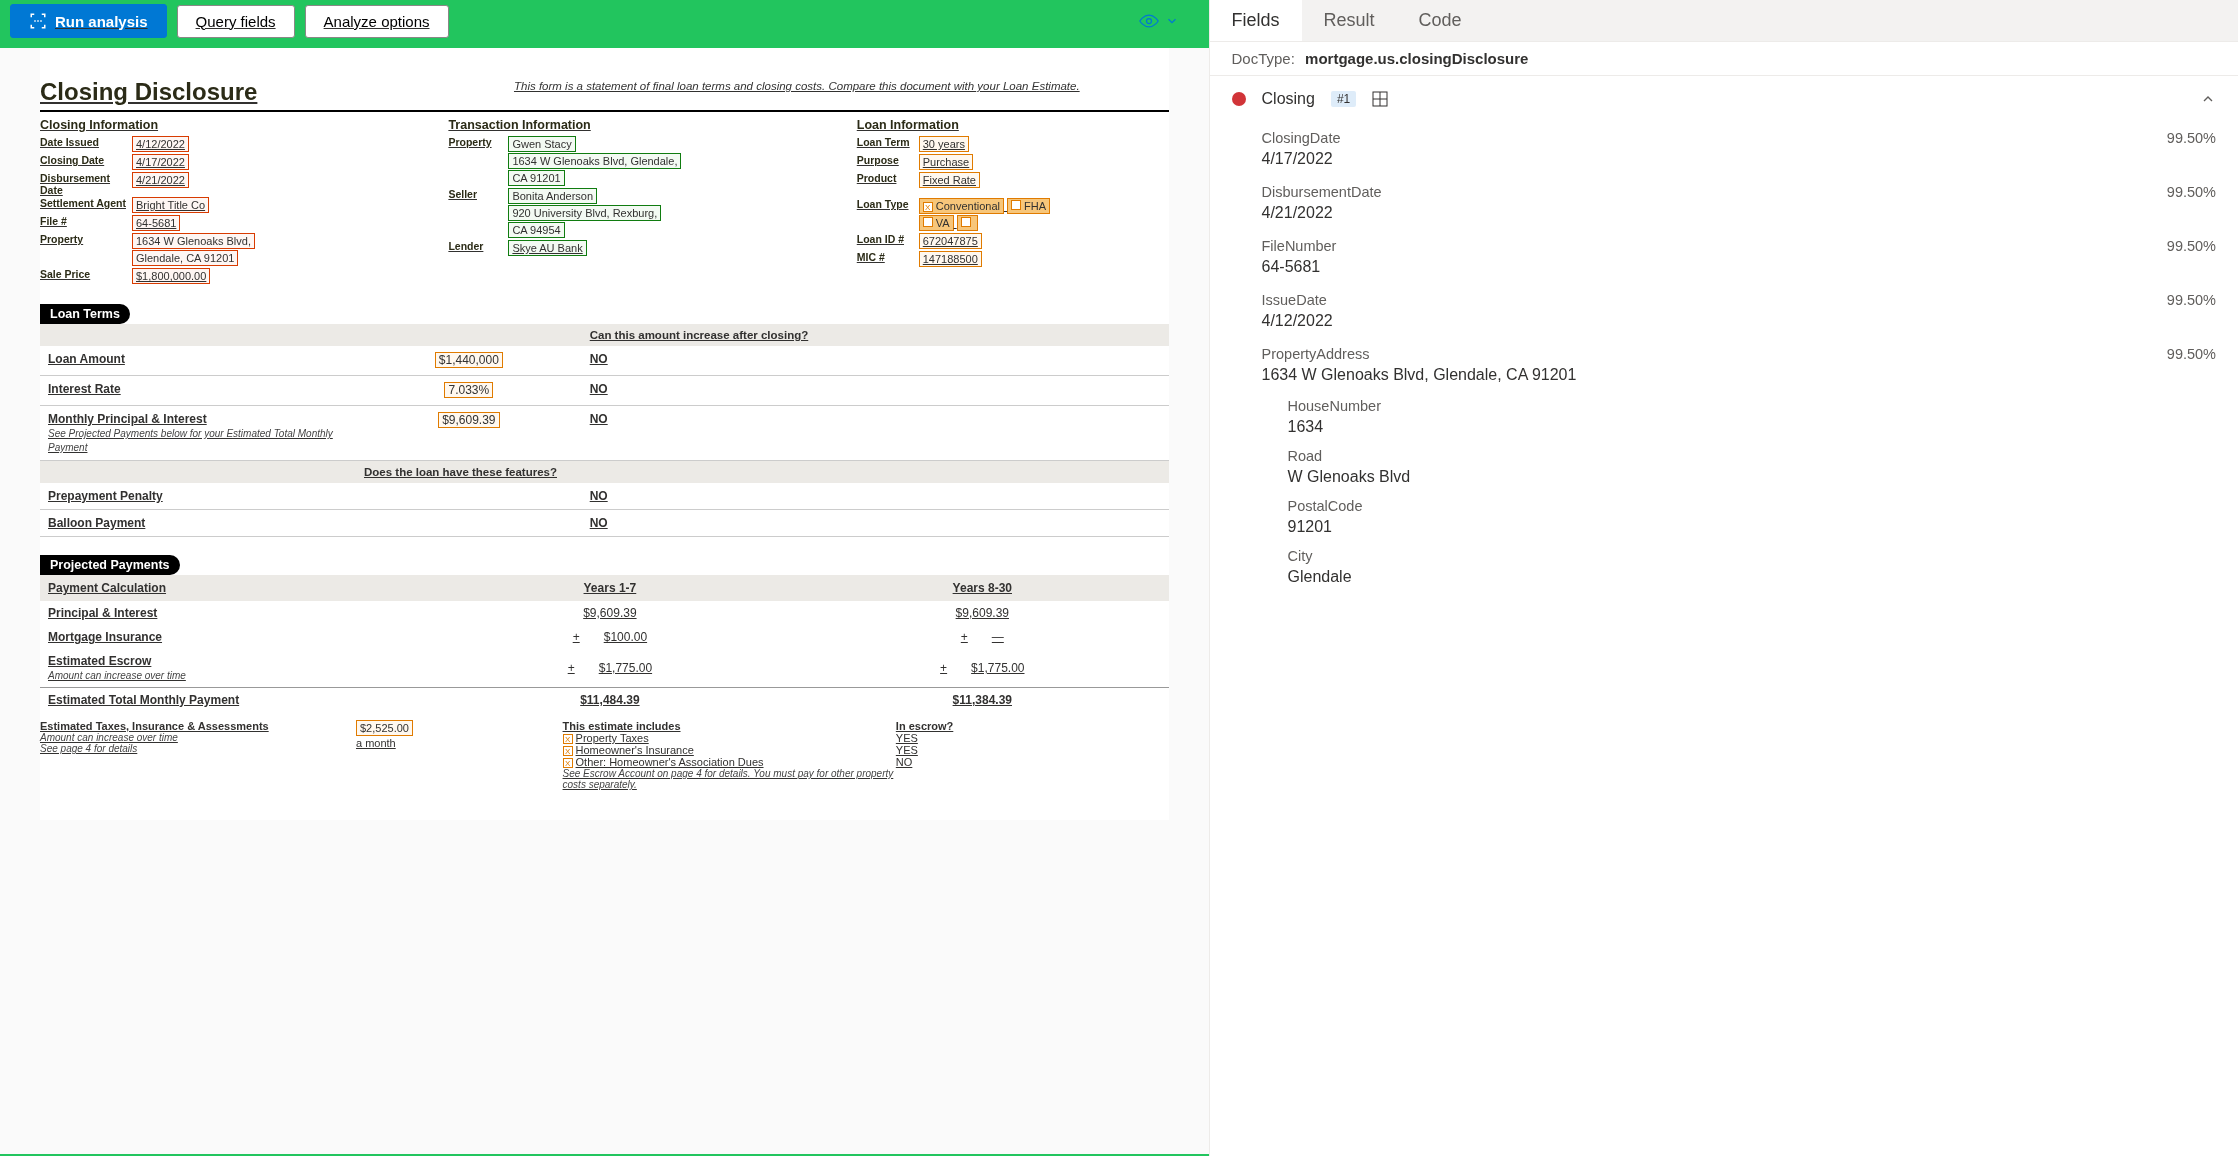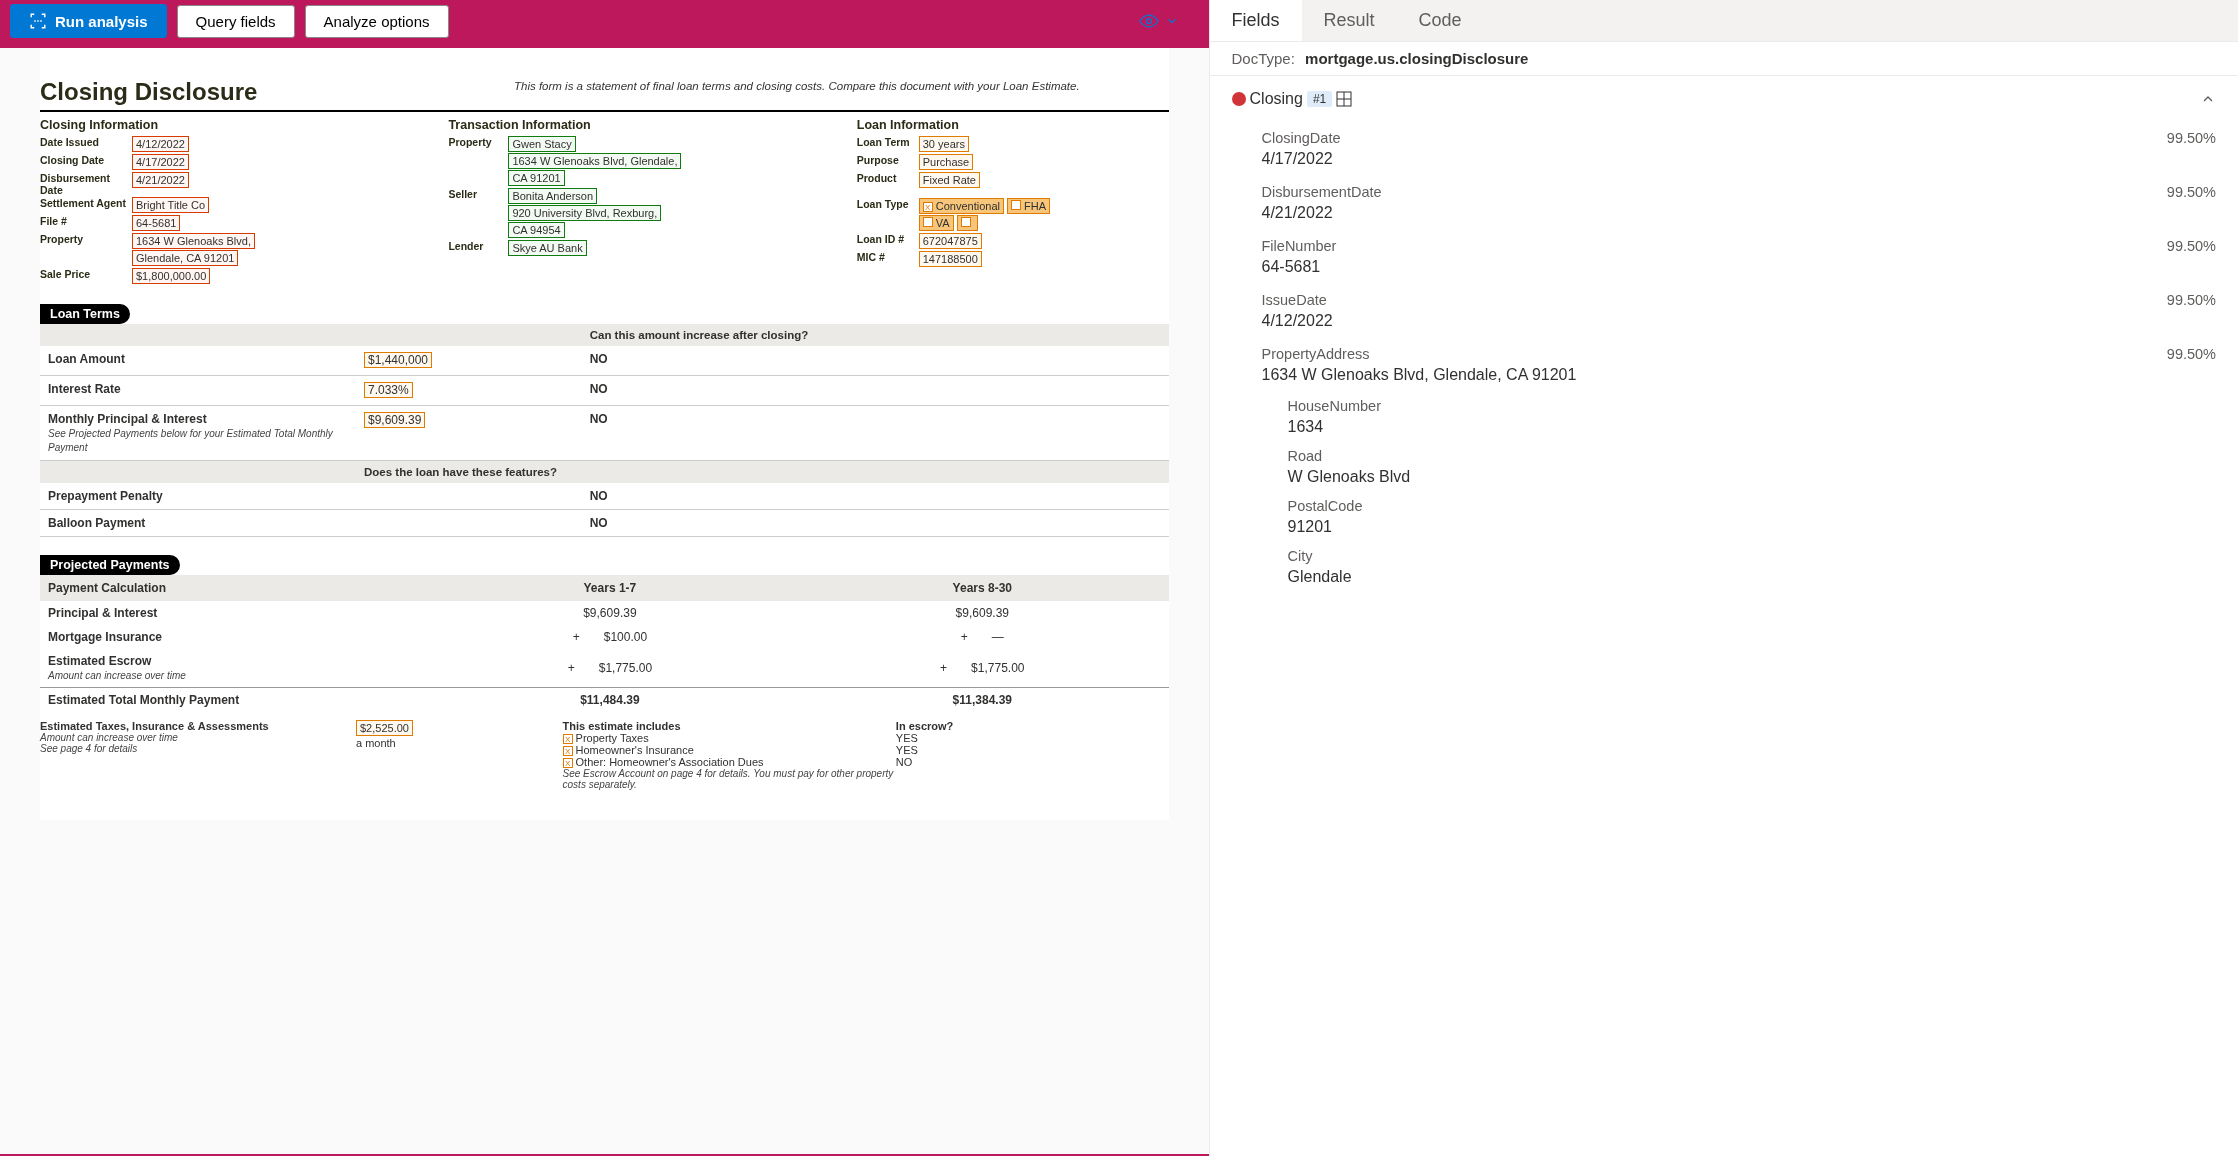--- a/index.html
+++ b/index.html
@@ -1,18 +1,18 @@
 <!DOCTYPE html>
 <html><head>
 <meta charset="utf-8">
 <style>
   * { box-sizing: border-box; margin: 0; padding: 0; }
   body { font-family: "Segoe UI", Arial, sans-serif; font-size: 13px; color: #323130; background: #fff; }
   .app { display: flex; width: 100%; height: 100vh; }
-  .left-pane { width: 54%; background: #be185d; position: relative; }
+  .left-pane { width: 54%; background: #22c55e; position: relative; text-decoration: underline; }
   .right-pane { flex: 1; background: #f3f2f1; border-left: 1px solid #edebe9; display: flex; flex-direction: column; }
   .toolbar { display: flex; align-items: center; padding: 4px 10px 10px 10px; gap: 10px; }
   .btn { border: 1px solid #8a8886; background: #fff; padding: 7px 18px; border-radius: 3px; font-size: 15px; cursor: pointer; }
   .btn.primary { background: #0078d4; color: #fff; border-color: #0078d4; font-weight: 600; display: flex; align-items: center; gap: 8px; }
   .btn.primary svg { width: 18px; height: 18px; }
   .eye-drop { margin-left: auto; margin-right: 20px; display: flex; align-items: center; gap: 6px; color: #0078d4; cursor: pointer; }
   .doc-wrap { padding: 0 40px; background:#fafafa; height:calc(100% - 50px); overflow:auto; }
   .doc { background:#fff; padding:30px 0; }
   .doc-title-row { display:flex; border-bottom:2px solid #000; padding-bottom:4px; }
   .doc-title { font-size:24px; font-weight:700; color:#2b2b17; width:42%; }
@@ -25,21 +25,21 @@
   .hl { border:1px solid; padding:0 3px; display:inline-block; margin-bottom:1px; line-height:14px; }
   .hl.red { border-color:#d83b01; background:#fef6f3; }
   .hl.green { border-color:#107c10; background:#f3faf3; }
   .hl.orange { border-color:#e07b00; background:#fff8ef; }
   .hl.orange.filled { background:#f7c67a; }
   .section-band { background:#000; color:#fff; padding:3px 10px; font-weight:700; font-size:12.5px; display:inline-block; border-radius:0 12px 12px 0; margin-top:18px; }
   table.terms { width:100%; border-collapse:collapse; font-size:12px; }
   table.terms th { background:#eceae6; text-align:left; padding:5px 8px; font-weight:700; font-size:11.5px; }
   table.terms td { border-bottom:1px solid #ccc; padding:6px 8px; vertical-align:top; }
   table.terms td.label { font-weight:700; width:28%; }
-  table.terms td.val { width:20%; }
+  table.terms td.val { width:20%;text-align:center; }
   table.terms td.ans { font-weight:700; }
   .small-it { font-style:italic; font-size:10px; color:#444; font-weight:400; }
   table.proj { width:100%; border-collapse:collapse; font-size:12px; }
   table.proj th { background:#eceae6; padding:6px 8px; font-weight:700; }
   table.proj td { padding:5px 8px; text-align:center; }
   table.proj td.lbl { text-align:left; font-weight:700; }
   .est-row td { border-top:1px solid #999; font-weight:700; }
   .escrow-block { display:flex; margin-top:8px; font-size:11px; }
   .escrow-block .c1 { width:28%; }
   .escrow-block .c23 { flex:1; display:flex;margin-left:26px; }
@@ -49,21 +49,21 @@
 
   
   .tabs { display:flex; background:#f3f2f1; border-bottom:1px solid #edebe9; }
   .tab { padding:10px 22px; font-size:18px; cursor:pointer; color:#605e5c; }
   .tab.active { background:#fff; color:#323130; }
   .results { flex:1; overflow-y:auto; background:#fff; position:relative; }
   .results::-webkit-scrollbar { width:14px; }
   .results::-webkit-scrollbar-thumb { background:#c8c6c4; }
   .doctype-row { padding:8px 22px; border-bottom:1px solid #edebe9; font-size:15px; }
   .doctype-row .k { color:#605e5c; margin-right:6px; }
-  .group-head { display:flex; align-items:center; padding:14px 22px; gap:4px; cursor:pointer; }
+  .group-head { display:flex; align-items:center; padding:14px 22px; gap:16px; cursor:pointer; }
   .dot { width:14px; height:14px; border-radius:50%; background:#d13438; }
   .group-head .nm { font-size:16px; color:#323130; }
   .badge { background:#deecf9; color:#323130; padding:1px 6px; font-size:12px; border-radius:2px; }
   .tbl-icon { width:16px; height:16px; }
   .chev { margin-left:auto; }
   .field { padding:8px 22px 8px 52px; }
   .field .fk { font-size:14.5px; color:#605e5c; display:flex; }
   .field .fk .pc { margin-left:auto; color:#605e5c; }
   .field .fv { font-size:16px; color:#323130; margin-top:4px; }
   .subfield { padding:6px 22px 6px 78px; }

